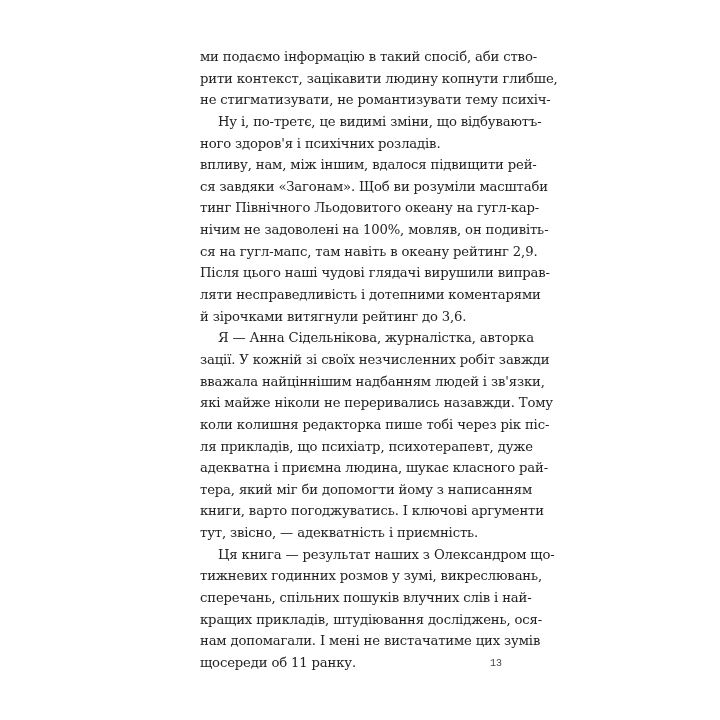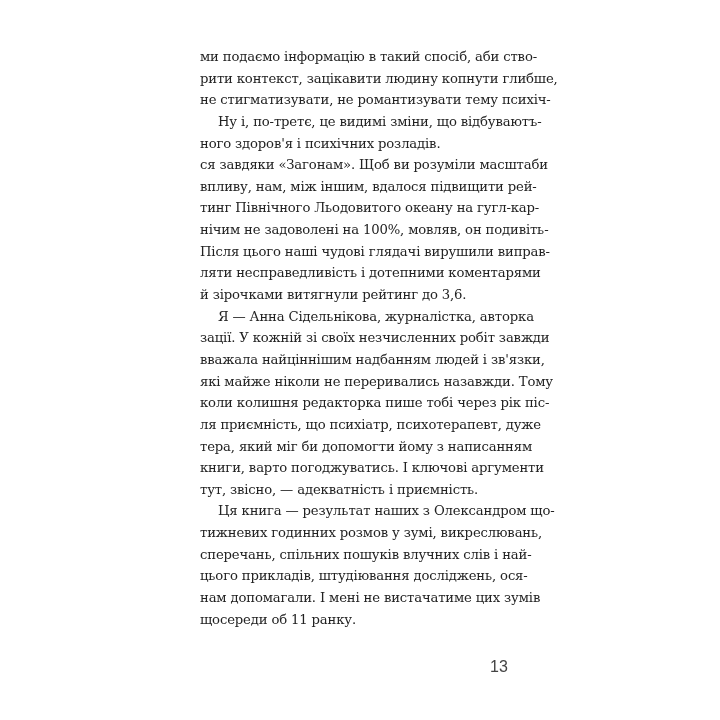--- a/index.html
+++ b/index.html
@@ -15,50 +15,52 @@
       letter-spacing: -0.15px;
     }
     .line {
       display: block; white-space: nowrap; text-align: justify;
       text-align-last: justify; height: 21.65px;
     }
     .line.last { text-align-last: left; }
     .line.indent { padding-left: 18px; }
     .page-number {
       position: absolute; left: 490px; top: 658px;
-      font-family: Liberation Sans, sans-serif; font-size: 16px; color: #444444;
+      font-family: Liberation Mono, monospace; font-size: 10px; color: #444444;
     }
   </style>
 </head>
 <body>
 
 <div class="page">
   <div class="text-block" id="text-block">
       <span class="line">ми подаємо інформацію в такий спосіб, аби ство-</span>
       <span class="line">рити контекст, зацікавити людину копнути глибше,</span>
       <span class="line">не стигматизувати, не романтизувати тему психіч-</span>
       <span class="line indent">Ну і, по-третє, це видимі зміни, що відбуваютъ-</span>
       <span class="line last">ного здоров'я і психічних розладів.</span>
+      <span class="line">впливу, нам, між іншим, вдалося підвищити рей-</span>
       <span class="line">ся завдяки «Загонам». Щоб ви розуміли масштаби</span>
-      <span class="line">впливу, нам, між іншим, вдалося підвищити рей-</span>
       <span class="line">тинг Північного Льодовитого океану на гугл-кар-</span>
       <span class="line">нічим не задоволені на 100%, мовляв, он подивіть-</span>
+      <span class="line">ся на гугл-мапс, там навіть в океану рейтинг 2,9.</span>
       <span class="line">Після цього наші чудові глядачі вирушили виправ-</span>
       <span class="line">ляти несправедливість і дотепними коментарями</span>
       <span class="line last">й зірочками витягнули рейтинг до 3,6.</span>
       <span class="line indent">Я — Анна Сідельнікова, журналістка, авторка</span>
       <span class="line">зації. У кожній зі своїх незчисленних робіт завжди</span>
       <span class="line">вважала найціннішим надбанням людей і зв'язки,</span>
       <span class="line">які майже ніколи не переривались назавжди. Тому</span>
       <span class="line">коли колишня редакторка пише тобі через рік піс-</span>
-      <span class="line">ля приємність, що психіатр, психотерапевт, дуже</span>
+      <span class="line">ля прикладів, що психіатр, психотерапевт, дуже</span>
+      <span class="line">адекватна і приємна людина, шукає класного рай-</span>
       <span class="line">тера, який міг би допомогти йому з написанням</span>
       <span class="line">книги, варто погоджуватись. І ключові аргументи</span>
       <span class="line last">тут, звісно, — адекватність і приємність.</span>
       <span class="line indent">Ця книга — результат наших з Олександром що-</span>
       <span class="line">тижневих годинних розмов у зумі, викреслювань,</span>
       <span class="line">сперечань, спільних пошуків влучних слів і най-</span>
-      <span class="line">цього прикладів, штудіювання досліджень, ося-</span>
+      <span class="line">кращих прикладів, штудіювання досліджень, ося-</span>
       <span class="line">нам допомагали. І мені не вистачатиме цих зумів</span>
       <span class="line last">щосереди об 11 ранку.</span>
     </div>
   <div class="page-number">13</div>
 </div>
 
 </body></html>

